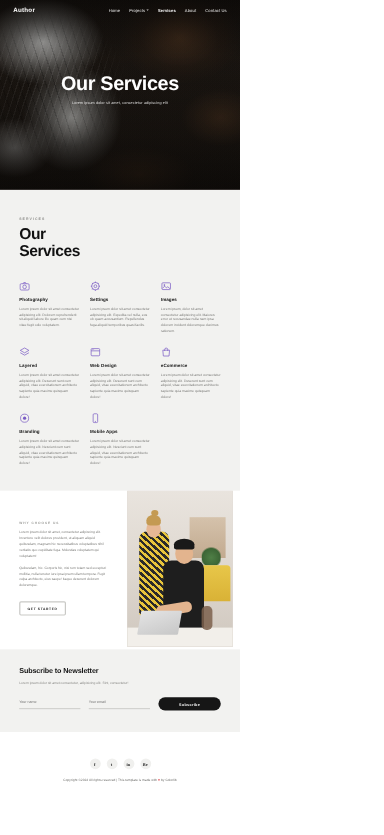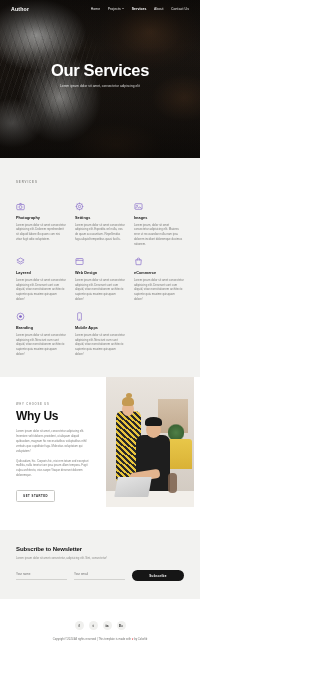--- a/index.html
+++ b/index.html
@@ -232,20 +232,22 @@
     </div>
 
     <div class="hero-text">
       <div class="hero-title">Our Services</div>
       <div class="hero-sub">Lorem ipsum dolor sit amet, consectetur adipiscing elit</div>
     </div>
   </div>
 
   <div class="services">
     <div class="eyebrow">Services</div>
+    <div class="sec-title">Our
+Services</div>
 
     <div class="grid">
 
       <div class="card">
         <div class="card-icon">
           <svg viewBox="0 0 24 24" fill="none" stroke="currentColor" stroke-width="1.6">
             <rect x="2" y="6.5" width="20" height="14" rx="2.5"></rect>
             <path d="M8.5 6.5l1.6-2.6h3.8l1.6 2.6"></path>
             <circle cx="12" cy="13.5" r="4"></circle>
           </svg>
@@ -334,21 +336,20 @@
         <div class="card-title">Mobile Apps</div>
         <div class="card-text">Lorem ipsum dolor sit amet consectetur adipisicing elit. Nesciunt cum sunt aliquid, vitae exercitationem architecto sapiente quia maxime quisquam dolore!</div>
       </div>
 
     </div>
   </div>
 
   <div class="whyus">
     <div class="whyus-left">
       <div class="whyus-eyebrow">Why choose us</div>
-      <div class="whyus-title">Why Us</div>
       <div class="whyus-p">Lorem ipsum dolor sit amet, consectetur adipiscing elit. Inventore velit dolores provident, ut aliquam aliquid quibusdam, magnam hic necessitatibus voluptatibus nihil veritatis quo cupiditate fuga. Molestias voluptatum qui voluptatem!</div>
       <div class="whyus-p">Quibusdam, hic. Corporis hic, nisi rem totam sed excepturi mollitia, nulla tenetur iure ipsa ipsum ullam tempora. Fugit culpa architecto, eius saepe! Itaque deserunt dolorem doloremque.</div>
       <div class="btn-outline">Get Started</div>
     </div>
     <div class="whyus-photo">
       <div class="ph-wall"></div>
       <div class="ph-shelf"></div>
       <div class="ph-plant"></div>
       <div class="ph-chair"></div>
       <div class="ph-woman-body"></div>

